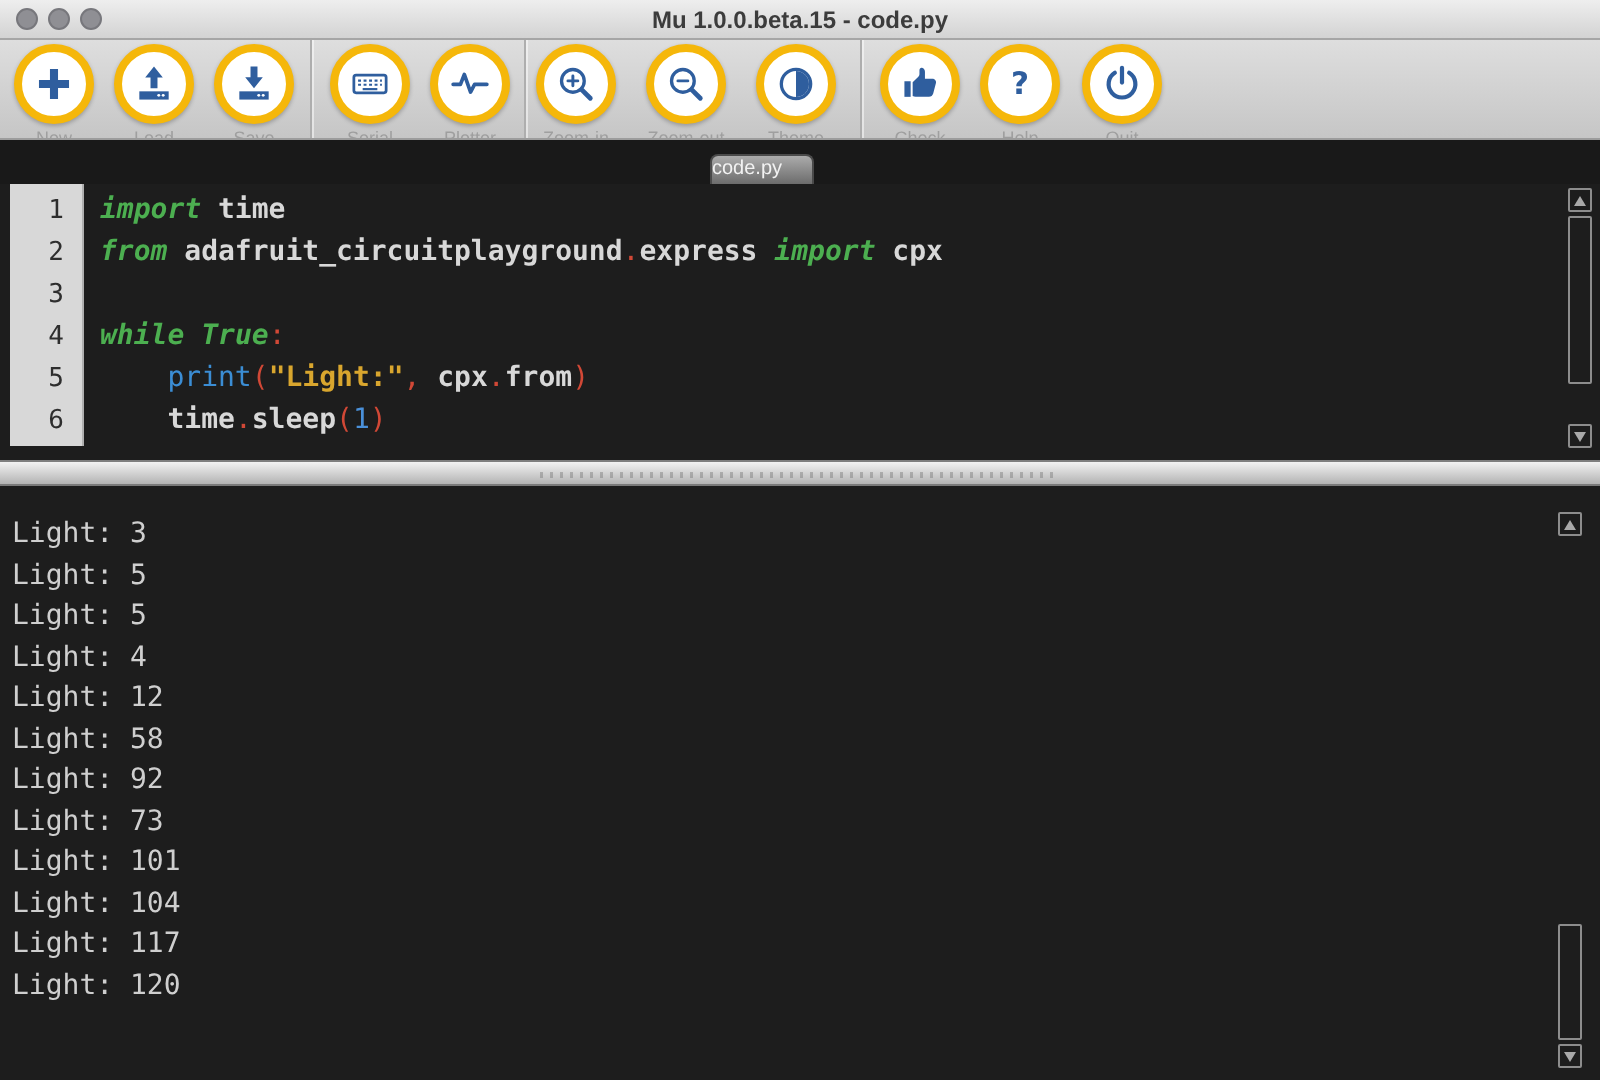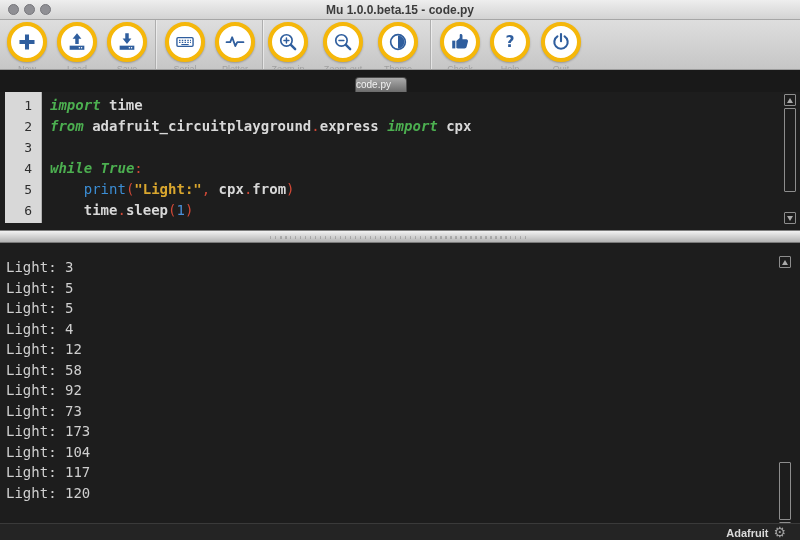--- a/index.html
+++ b/index.html
@@ -247,35 +247,29 @@
   <div class="serial" id="serial">
 
   <div class="sline">Light: 3</div>
       <div class="sline">Light: 5</div>
       <div class="sline">Light: 5</div>
       <div class="sline">Light: 4</div>
       <div class="sline">Light: 12</div>
       <div class="sline">Light: 58</div>
       <div class="sline">Light: 92</div>
       <div class="sline">Light: 73</div>
-      <div class="sline">Light: 173</div>
+      <div class="sline">Light: 101</div>
       <div class="sline">Light: 104</div>
       <div class="sline">Light: 117</div>
       <div class="sline">Light: 120</div>
       <div class="sbar" style="left:778px; top:1px; height:279px;">
       <div class="sb-box" style="top:1px">
           <div class="arr-up"></div>
         </div>
       <div class="sb-thumb" style="top:207px; height:58px"></div>
       <div class="sb-box" style="top:267px">
           <div class="arr-down"></div>
         </div>
     </div>
     </div>
 
-  <div class="statusbar">
-    <div class="status-right">
-      <span class="mode-label">Adafruit</span>
-      <span class="gear">⚙</span>
-    </div>
-  </div>
 
 </div>
 
 </body></html>

